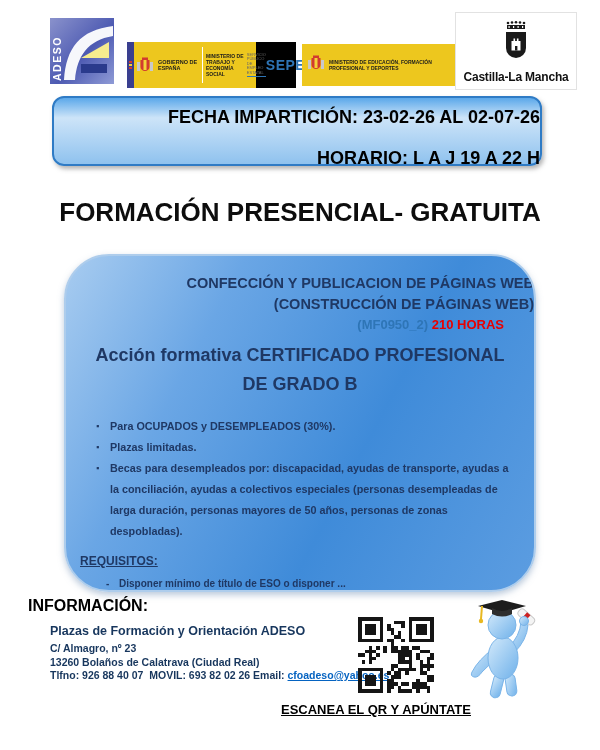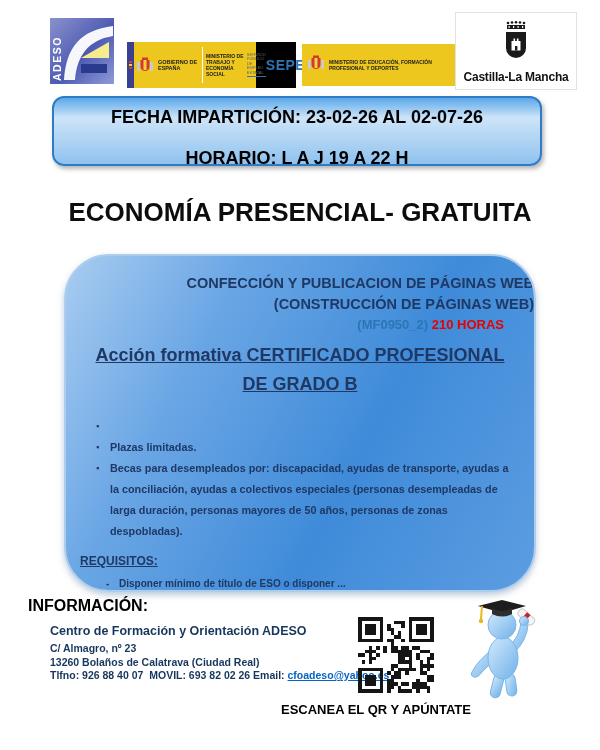--- a/index.html
+++ b/index.html
@@ -22,53 +22,53 @@
   .edu-logo{position:absolute;left:302px;top:44px;width:153px;height:42px;background:#edc71e;
             display:flex;align-items:center;padding-left:6px;box-sizing:border-box;}
   .edu-text{font-size:5px;font-weight:bold;color:#1c1c1c;line-height:6.5px;padding-left:5px;width:110px;}
   .clm-logo{position:absolute;left:455px;top:12px;width:122px;height:78px;background:#fff;border:1px solid #e2e2e2;
             display:flex;flex-direction:column;align-items:center;justify-content:flex-end;padding-bottom:5px;box-sizing:border-box;}
   .clm-label{font-size:12px;font-weight:bold;color:#111;letter-spacing:-.2px;margin-top:4px;}
 
   
   .header-box{position:absolute;left:52px;top:96px;width:490px;height:70px;border:2px solid #2f7bc5;border-radius:12px;
               background:linear-gradient(180deg,#5ba8ea 0%,#cde4f8 30%,#b7d8f5 55%,#8fc2ee 100%);
-              box-shadow:2px 3px 4px rgba(110,110,110,.5);text-align:center;box-sizing:border-box;}
+              box-shadow:2px 3px 4px rgba(110,110,110,.5);text-align:right;box-sizing:border-box;}
   .header-line1{margin-top:9px;font-size:18px;font-weight:bold;color:#000;}
   .header-line2{margin-top:20px;font-size:18px;font-weight:bold;color:#000;}
 
   .main-title{position:absolute;left:0;top:197px;width:100%;text-align:center;font-size:26px;font-weight:bold;color:#0d0d0d;}
 
   
   .card{position:absolute;left:64px;top:254px;width:472px;height:338px;border-radius:45px;box-sizing:border-box;
         background:linear-gradient(118deg,#a8ccf0 0%,#6aa6e5 28%,#3f8bd9 62%,#5c9de1 100%);
         border:2px solid #aecdec;box-shadow:0 3px 6px rgba(120,150,185,.5);overflow:hidden;}
   .course-title{margin-top:17px;text-align:right;font-size:14.5px;font-weight:bold;color:#1f3864;line-height:21px;padding-left:12px;}
   .code-line{text-align:right;margin-right:30px;margin-top:2px;font-size:13px;font-weight:bold;}
   .code{color:#2e75b6;margin-left:36px;}
   .hours{color:#e80000;}
   .subtitle{margin-top:9px;text-align:center;font-size:18px;font-weight:bold;color:#1f3864;line-height:29px;}
-  .subtitle span{text-decoration:underline;}
+  .subtitle span{}
   .bullets{margin:17px 18px 0 30px;}
   .bullet-item{display:flex;font-size:10.8px;font-weight:bold;color:#1f3864;line-height:21px;}
   .bullet-item .marker{width:14px;flex:none;font-size:9px;}
   .req-label{margin:12px 0 0 14px;font-size:12px;font-weight:bold;color:#1f3864;text-decoration:underline;}
   .req-list{margin:9px 0 0 40px;}
   .req-item{display:flex;font-size:10px;font-weight:bold;color:#1f3864;line-height:13.5px;white-space:nowrap;}
   .req-item .marker{width:13px;flex:none;}
 
   
   .info-label{position:absolute;left:28px;top:597px;font-size:16px;font-weight:bold;color:#000;}
   .contact{position:absolute;left:50px;top:624px;color:#17365d;}
   .contact-center{font-size:12.5px;font-weight:bold;margin-bottom:4px;}
   .contact-line{font-size:10.5px;font-weight:bold;line-height:13.5px;}
   .email-link{color:#0563c1;text-decoration:underline;font-weight:bold;}
   .qr{position:absolute;left:358px;top:617px;width:76px;height:76px;}
   .grad{position:absolute;left:462px;top:592px;width:86px;height:110px;}
-  .cta{position:absolute;left:281px;top:702px;font-size:13px;font-weight:bold;color:#000;}
+  .cta{position:absolute;left:281px;top:702px;font-size:13px;font-weight:bold;color:#000;text-decoration:underline;}
 </style>
 </head>
 <body>
 
 <div class="poster">
 
   <div class="adeso-logo">
     <svg width="64" height="66" viewBox="0 0 64 66">
       <defs>
         <linearGradient id="ga" x1="0" y1="0" x2="1" y2="1">
@@ -143,38 +143,39 @@
       <rect x="19" y="26" width="2.4" height="4.5" fill="#1a1a1a"></rect>
     </svg>
     <div class="clm-label">Castilla-La Mancha</div>
   </div>
 
   <div class="header-box">
     <div class="header-line1">FECHA IMPARTICIÓN: 23-02-26 AL 02-07-26</div>
     <div class="header-line2">HORARIO: L A J 19 A 22 H</div>
   </div>
 
-  <div class="main-title">ECONOMÍA PRESENCIAL- GRATUITA</div>
+  <div class="main-title">FORMACIÓN PRESENCIAL- GRATUITA</div>
 
   <div class="card">
     <div class="course-title">
       <div>CONFECCIÓN Y PUBLICACION DE PÁGINAS WEB</div>
       <div>(CONSTRUCCIÓN DE PÁGINAS WEB)</div>
     </div>
     <div class="code-line">
       <span class="code">(MF0950_2)</span>
       <span class="hours">210 HORAS</span>
     </div>
     <div class="subtitle">
       <div><span>Acción formativa CERTIFICADO PROFESIONAL</span></div>
       <div><span>DE GRADO B</span></div>
     </div>
     <div class="bullets">
       <div class="bullet-item">
         <span class="marker">▪</span>
+        <span>Para OCUPADOS y DESEMPLEADOS (30%).</span>
       </div>
       <div class="bullet-item">
         <span class="marker">▪</span>
         <span>Plazas limitadas.</span>
       </div>
       <div class="bullet-item">
         <span class="marker">▪</span>
         <span>Becas para desempleados por: discapacidad, ayudas de transporte, ayudas a la conciliación, ayudas a colectivos especiales (personas desempleadas de larga duración, personas mayores de 50 años, personas de zonas despobladas).</span>
       </div>
     </div>
@@ -187,21 +188,21 @@
       <div class="req-item">
         <span class="marker">-</span>
         <span>O disponer de las competencias clave nivel 2.</span>
       </div>
 
     </div>
   </div>
 
   <div class="info-label">INFORMACIÓN:</div>
   <div class="contact">
-    <div class="contact-center">Centro de Formación y Orientación ADESO</div>
+    <div class="contact-center">Plazas de Formación y Orientación ADESO</div>
     <div class="contact-line">C/ Almagro, nº 23</div>
     <div class="contact-line">13260 Bolaños de Calatrava (Ciudad Real)</div>
     <div class="contact-line">
       <span>Tlfno: 926 88 40 07 &nbsp;MOVIL: 693 82 02 26 Email: </span><a class="email-link" href="#">cfoadeso@yahoo.es</a>
     </div>
   </div>
 
   <div class="qr">
     <svg id="qr-svg" width="76" height="76" viewBox="0 0 21 21" shape-rendering="crispEdges">
         <path d="M10 1h1v1h-1zM11 1h1v1h-1zM12 1h1v1h-1zM8 2h1v1h-1zM12 2h1v1h-1zM8 3h1v1h-1zM9 3h1v1h-1zM9 4h1v1h-1zM11 4h1v1h-1zM10 5h1v1h-1zM11 5h1v1h-1zM8 6h1v1h-1zM9 6h1v1h-1zM12 6h1v1h-1zM9 7h1v1h-1zM3 8h1v1h-1zM5 8h1v1h-1zM7 8h1v1h-1zM9 8h1v1h-1zM10 8h1v1h-1zM12 8h1v1h-1zM13 8h1v1h-1zM15 8h1v1h-1zM16 8h1v1h-1zM2 9h1v1h-1zM3 9h1v1h-1zM4 9h1v1h-1zM7 9h1v1h-1zM9 9h1v1h-1zM10 9h1v1h-1zM11 9h1v1h-1zM12 9h1v1h-1zM13 9h1v1h-1zM14 9h1v1h-1zM17 9h1v1h-1zM18 9h1v1h-1zM19 9h1v1h-1zM0 10h1v1h-1zM1 10h1v1h-1zM3 10h1v1h-1zM5 10h1v1h-1zM11 10h1v1h-1zM12 10h1v1h-1zM13 10h1v1h-1zM14 10h1v1h-1zM16 10h1v1h-1zM20 10h1v1h-1zM3 11h1v1h-1zM4 11h1v1h-1zM11 11h1v1h-1zM12 11h1v1h-1zM14 11h1v1h-1zM16 11h1v1h-1zM19 11h1v1h-1zM20 11h1v1h-1zM1 12h1v1h-1zM3 12h1v1h-1zM11 12h1v1h-1zM12 12h1v1h-1zM13 12h1v1h-1zM14 12h1v1h-1zM17 12h1v1h-1zM19 12h1v1h-1zM9 13h1v1h-1zM10 13h1v1h-1zM14 13h1v1h-1zM17 13h1v1h-1zM18 13h1v1h-1zM19 13h1v1h-1zM20 13h1v1h-1zM9 14h1v1h-1zM11 14h1v1h-1zM12 14h1v1h-1zM13 14h1v1h-1zM14 14h1v1h-1zM15 14h1v1h-1zM17 14h1v1h-1zM19 14h1v1h-1zM8 15h1v1h-1zM10 15h1v1h-1zM11 15h1v1h-1zM13 15h1v1h-1zM17 15h1v1h-1zM18 15h1v1h-1zM9 16h1v1h-1zM10 16h1v1h-1zM11 16h1v1h-1zM19 16h1v1h-1zM20 16h1v1h-1zM8 17h1v1h-1zM9 17h1v1h-1zM16 17h1v1h-1zM19 17h1v1h-1zM20 17h1v1h-1zM8 18h1v1h-1zM9 18h1v1h-1zM10 18h1v1h-1zM12 18h1v1h-1zM13 18h1v1h-1zM15 18h1v1h-1zM16 18h1v1h-1zM17 18h1v1h-1zM18 18h1v1h-1zM8 19h1v1h-1zM9 19h1v1h-1zM11 19h1v1h-1zM15 19h1v1h-1zM16 19h1v1h-1zM17 19h1v1h-1zM18 19h1v1h-1zM19 19h1v1h-1zM8 20h1v1h-1zM11 20h1v1h-1zM12 20h1v1h-1zM13 20h1v1h-1zM14 20h1v1h-1zM16 20h1v1h-1zM19 20h1v1h-1zM0 0h7v7h-7z M1 1h5v5h-5z M2 2h3v3h-3zM14 0h7v7h-7z M15 1h5v5h-5z M16 2h3v3h-3zM0 14h7v7h-7z M1 15h5v5h-5z M2 16h3v3h-3z" fill="#151515" fill-rule="evenodd"></path>

